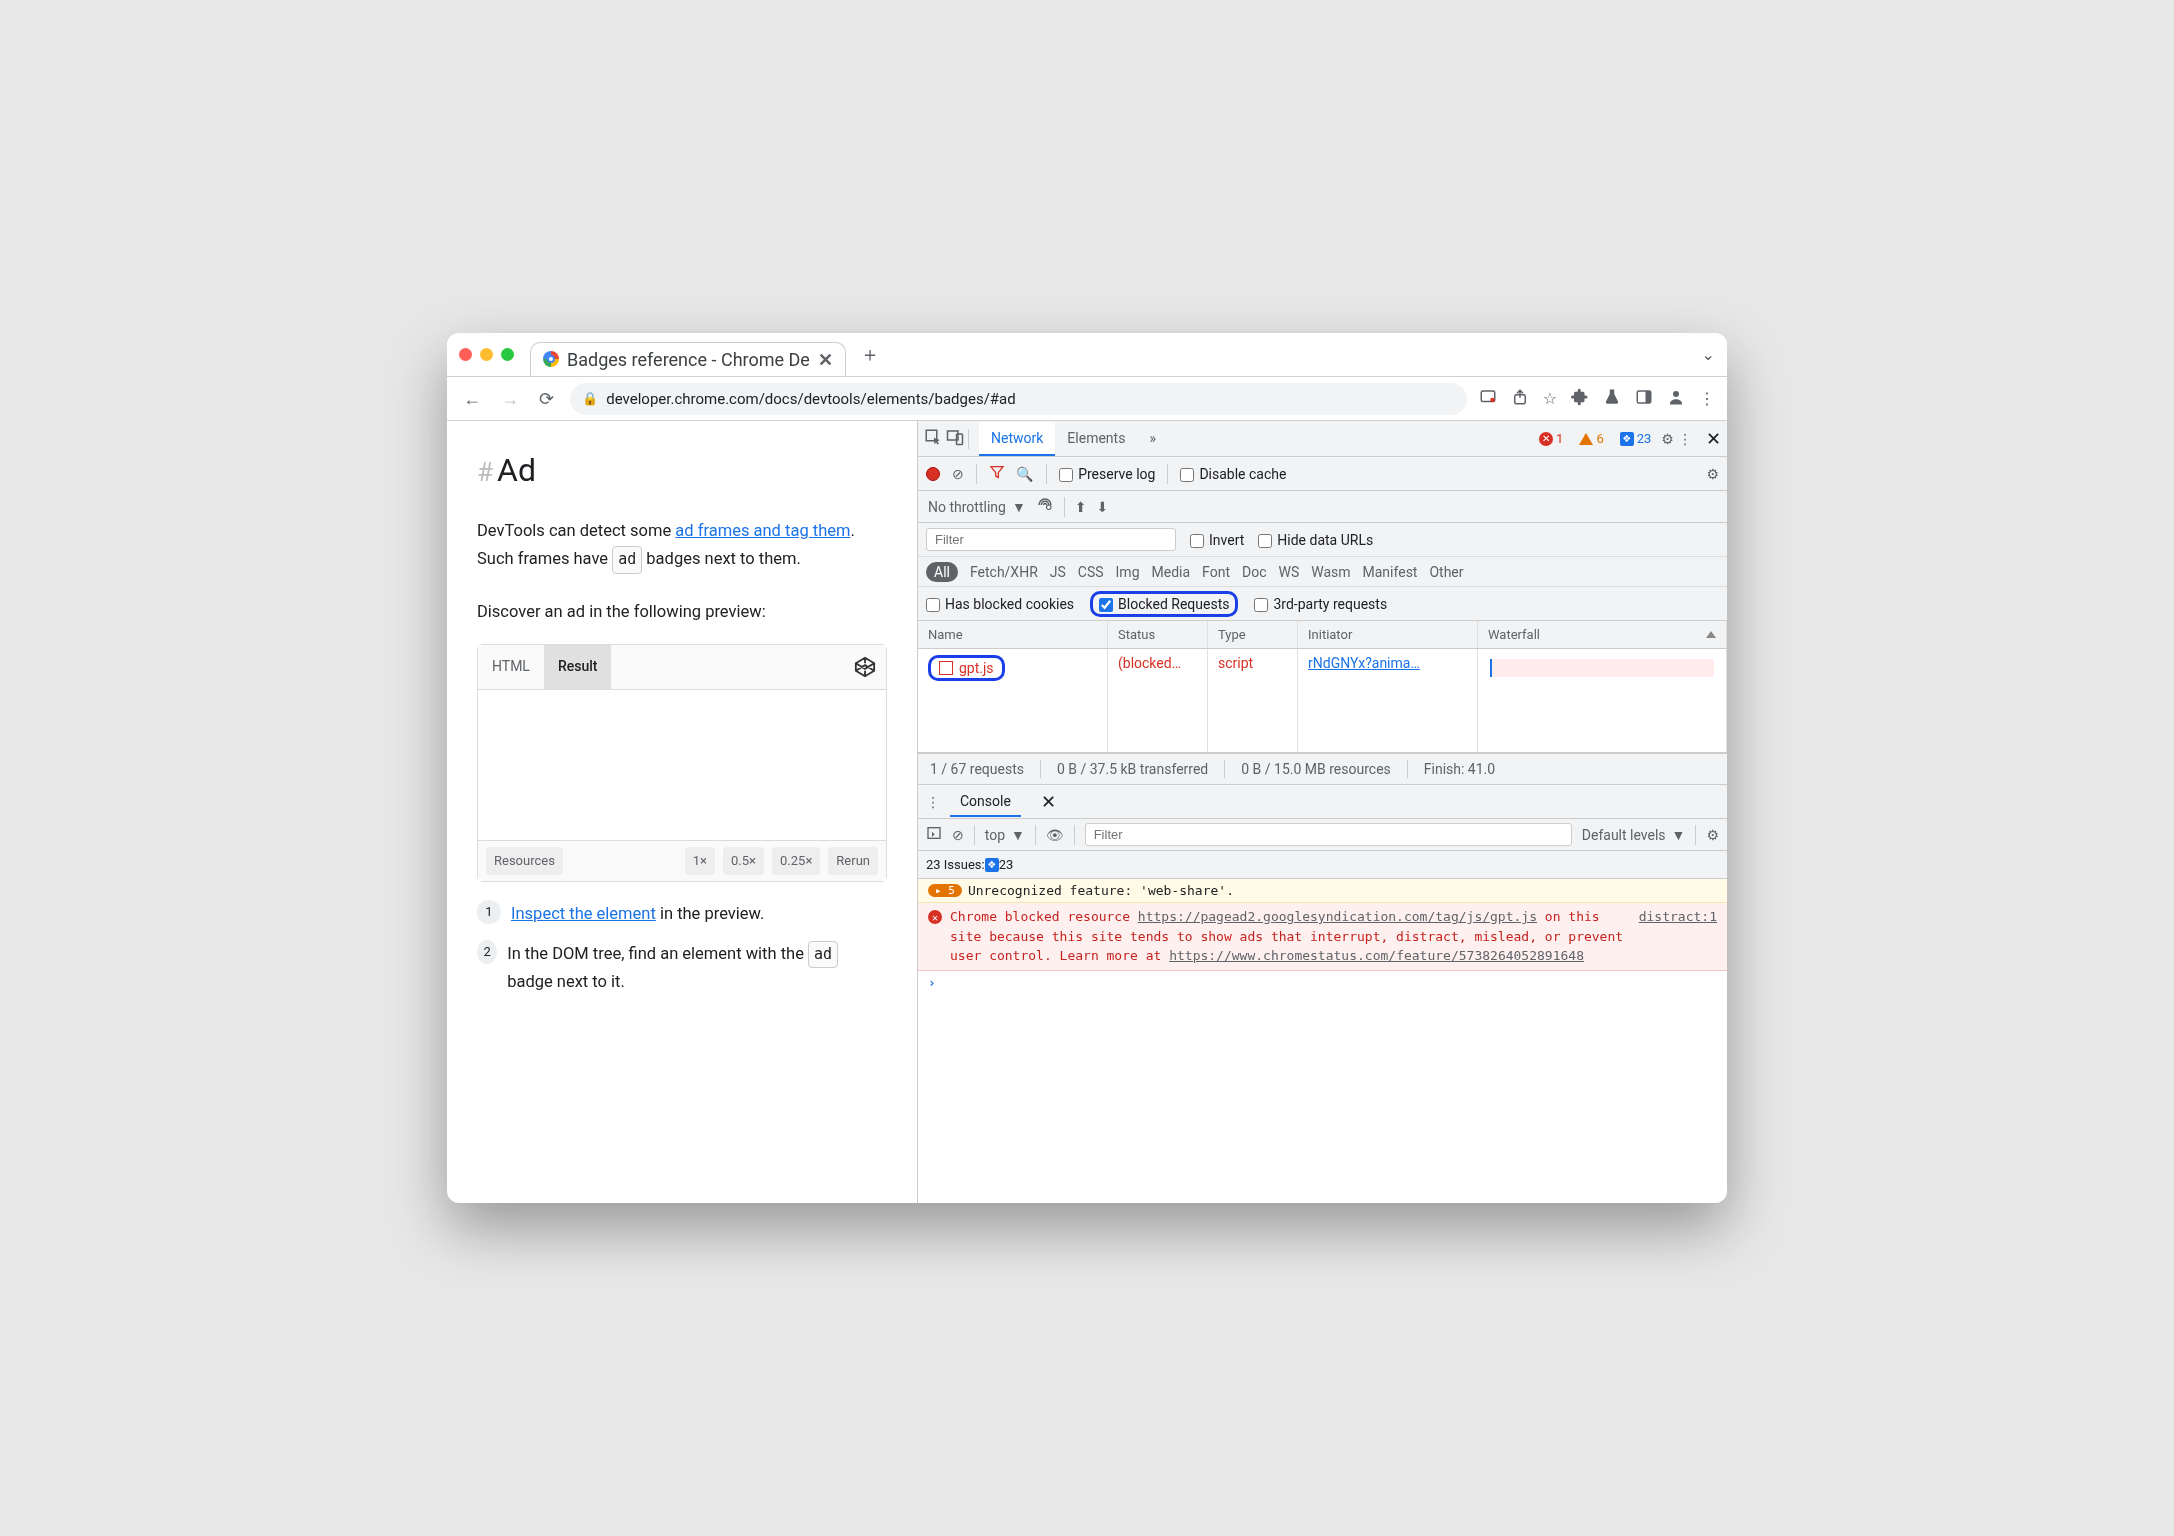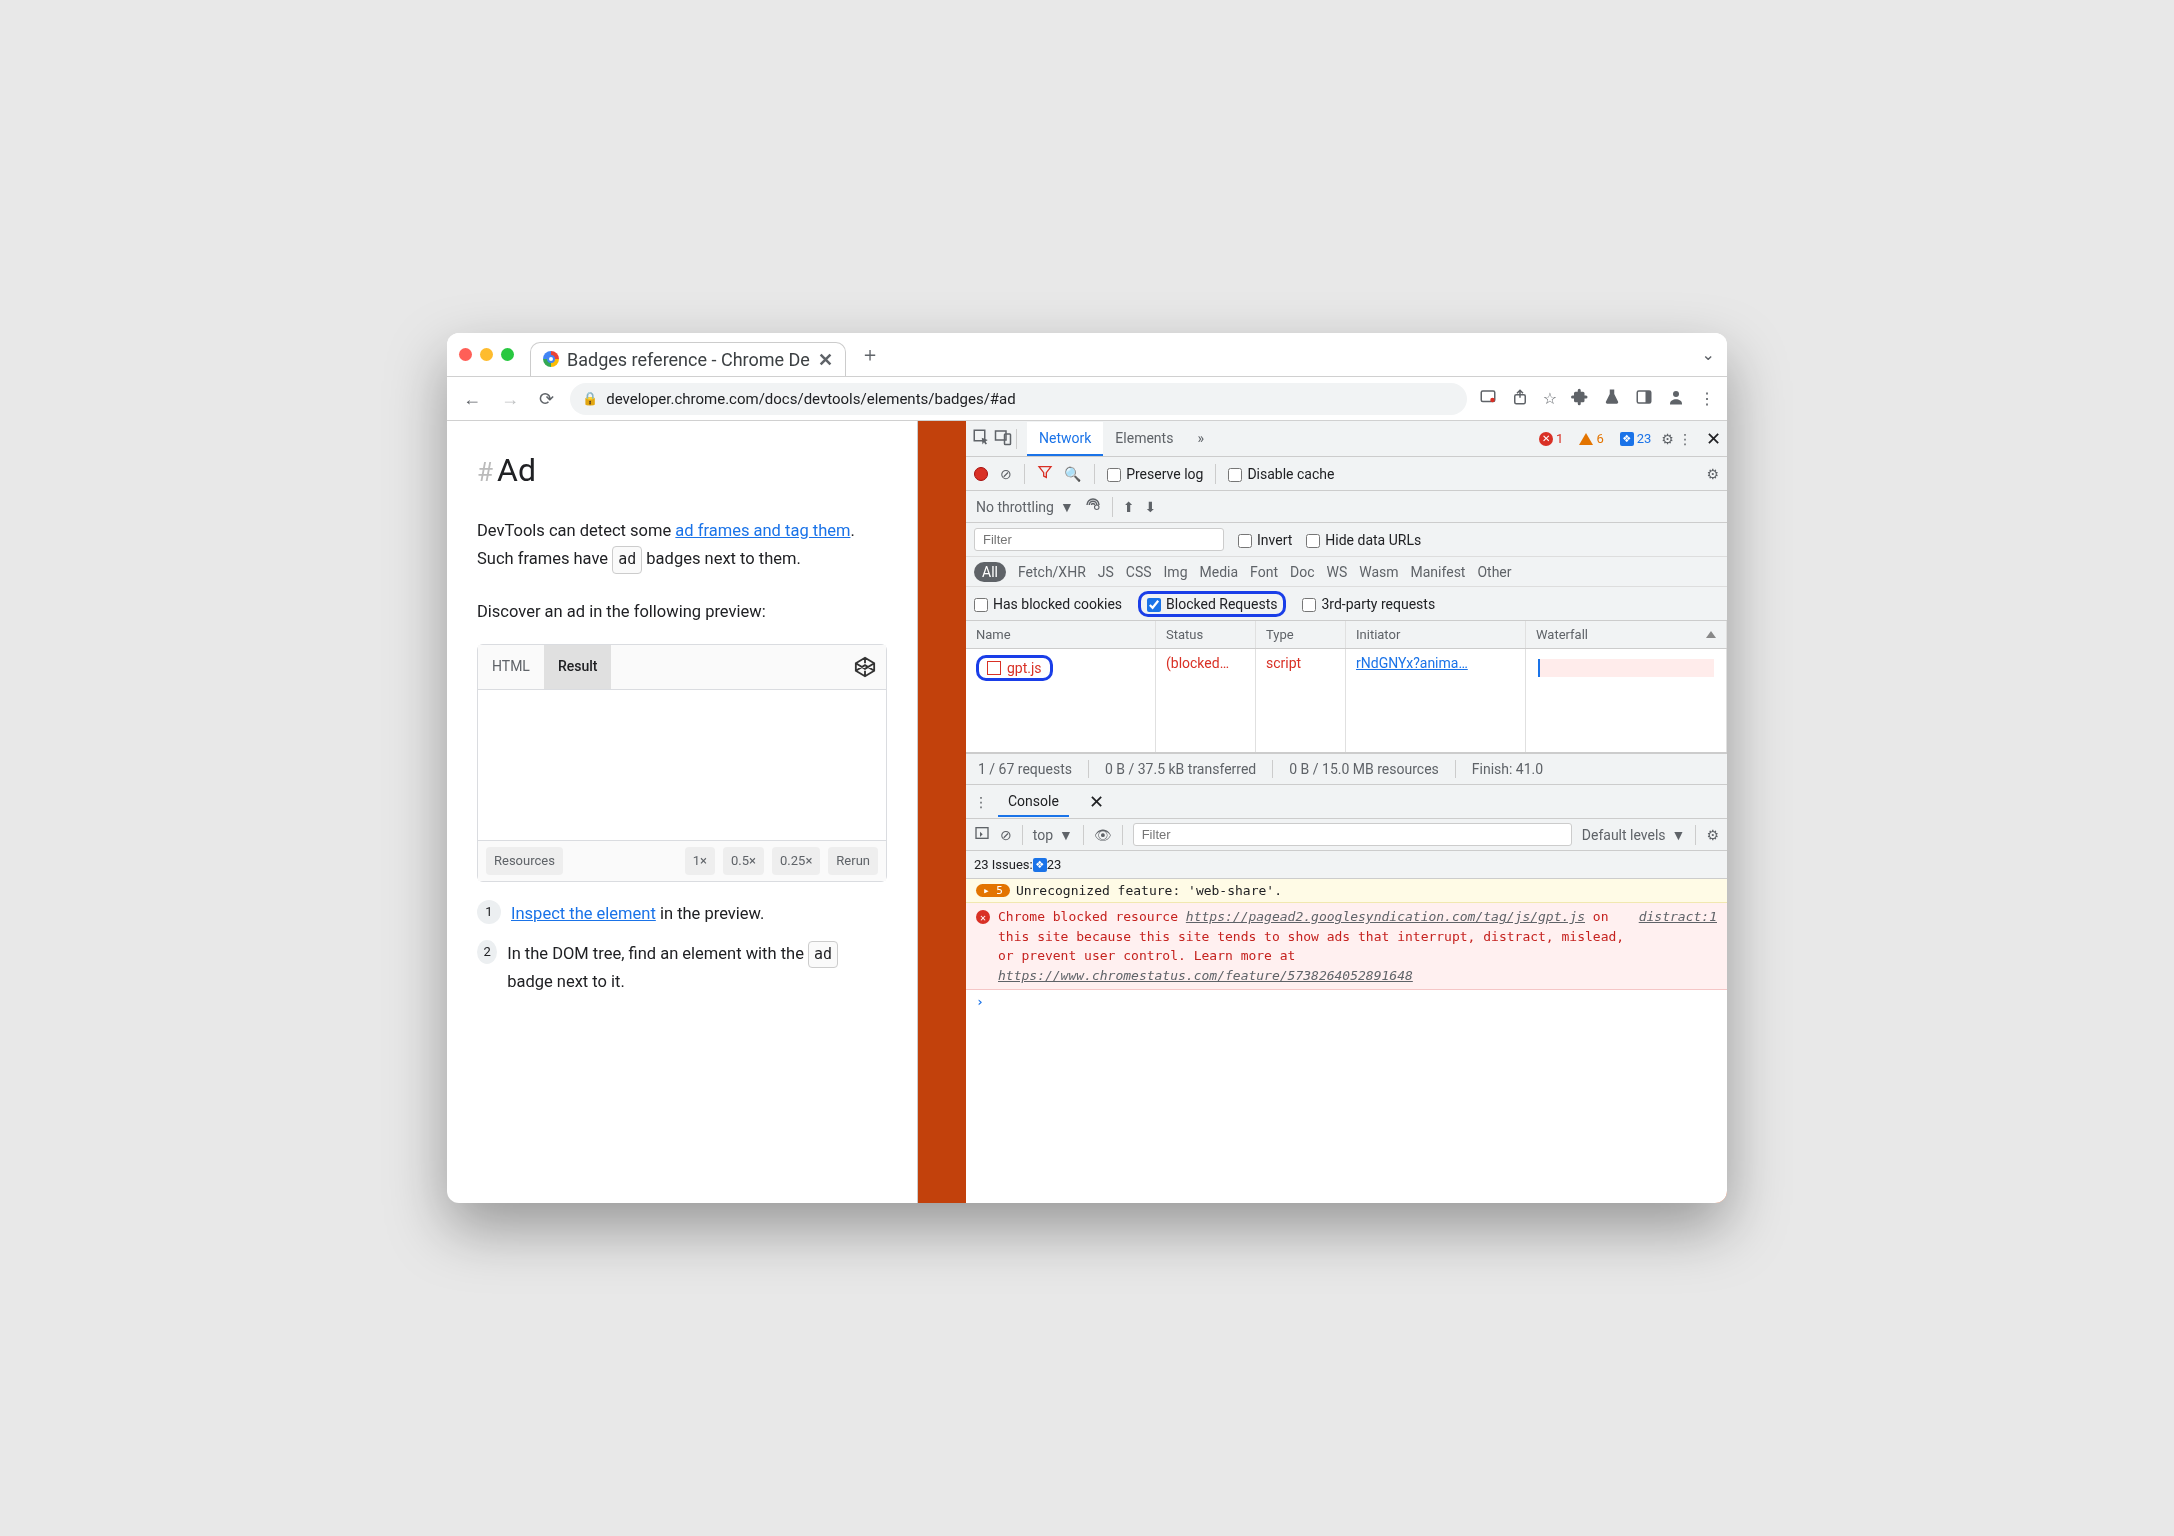--- a/index.html
+++ b/index.html
@@ -33,21 +33,21 @@
 .preview { border: 1px solid #dadce0; border-radius: 6px; margin: 18px 0; }
 .preview-tabs { display: flex; align-items: center; background: #fafafa; border-bottom: 1px solid #dadce0; }
 .ptab { padding: 10px 14px; font-size: 14px; color: #5f6368; cursor: pointer; }
 .ptab.active { background: #e0e0e0; color: #202124; font-weight: 500; }
 .preview-body { height: 150px; background: #fff; }
 .preview-footer { display: flex; align-items: center; gap: 8px; padding: 6px 8px; border-top: 1px solid #dadce0; font-size: 13px; color: #5f6368; background: #fafafa; }
 .pfbtn { background: #eee; border-radius: 4px; padding: 3px 8px; cursor: pointer; }
 .codepen { margin-left: auto; width: 22px; height: 22px; color: #333; }
 .numcircle { display: inline-flex; width: 24px; height: 24px; border-radius: 50%; background: #eceff1; align-items: center; justify-content: center; font-size: 13px; margin-right: 10px; }
 
-.devtools { flex: 1; display: flex; flex-direction: column; border-left: 1px solid #ccc; background: #c2410c; font-size: 14px; color: #202124; padding-left: 48px; }
+.devtools { flex: 1; display: flex; flex-direction: column; border-left: 1px solid #ccc; background: #f0abfc; font-size: 14px; color: #202124; }
 .dt-header { display: flex; align-items: center; background: #f1f3f4; border-bottom: 1px solid #ccc; height: 36px; padding: 0 6px; gap: 4px; }
 .dt-header .tabs { display: flex; margin-left: 6px; }
 .dt-tab { padding: 8px 12px; cursor: pointer; color: #5f6368; }
 .dt-tab.active { color: #1a73e8; border-bottom: 2px solid #1a73e8; background: #fff; }
 .dt-spacer { flex: 1; }
 .pill-err, .pill-warn, .pill-info { display: flex; align-items: center; gap: 3px; font-size: 13px; padding: 1px 6px; border-radius: 4px; }
 .pill-err { color: #d93025; } .pill-warn { color: #e37400; } .pill-info { color: #1a73e8; }
 .erricon { width: 14px; height: 14px; border-radius: 50%; background: #d93025; color: #fff; font-size: 10px; display: inline-flex; align-items: center; justify-content: center; }
 .warnicon { width: 0; height: 0; border-left: 7px solid transparent; border-right: 7px solid transparent; border-bottom: 12px solid #e37400; display: inline-block; position: relative; }
 .infoicon { width: 14px; height: 14px; border-radius: 2px; background: #1a73e8; color: #fff; font-size: 10px; display: inline-flex; align-items: center; justify-content: center; }
@@ -89,21 +89,21 @@
 .console-header { display: flex; align-items: center; height: 34px; padding: 0 8px; background: #f1f3f4; border-bottom: 1px solid #ccc; gap: 10px; }
 .console-tab { color: #202124; padding: 6px 10px; border-bottom: 2px solid #1a73e8; }
 .console-toolbar { display: flex; align-items: center; height: 32px; padding: 0 8px; gap: 10px; border-bottom: 1px solid #ccc; background: #f1f3f4; color: #5f6368; }
 .console-filter { flex: 1; border: 1px solid #ccc; background: #fff; padding: 3px 8px; font-size: 13px; border-radius: 3px; }
 .issues-bar { display: flex; align-items: center; height: 28px; padding: 0 8px; gap: 0; background: #f1f3f4; border-bottom: 1px solid #ccc; font-size: 13px; }
 .console-body { flex: 1; background: #fff; font-family: Menlo, Consolas, monospace; font-size: 13px; overflow: auto; }
 .warn-row { background: #fffbe6; border-bottom: 1px solid #f1e8b0; padding: 4px 10px; display: flex; align-items: center; gap: 6px; }
 .warn-row .expand { background: #e37400; color: #fff; border-radius: 9px; padding: 0 7px; font-size: 11px; }
 .err-row { background: #fff0f0; border-bottom: 1px solid #f5c6c6; padding: 4px 10px; display: flex; gap: 8px; color: #c5221f; line-height: 1.5; }
 .err-row .erricon { flex-shrink: 0; margin-top: 3px; }
-.err-row a { color: #5f6368; text-decoration: underline; font-style: italic; }
+.err-row a { color: #5f6368; text-decoration: underline; }
 .err-row .src { color: #5f6368; margin-left: auto; text-decoration: underline; white-space: nowrap; }
 .prompt { padding: 4px 10px; color: #1a73e8; font-weight: bold; }
 .gearicon { margin-left: auto; cursor: pointer; }
 .closeicon { cursor: pointer; margin-left: 10px; font-size: 18px; }
 .wf-bar-area { flex: 1; height: 18px; background: #ffeceb; margin: 0 2px; border-left: 2px solid #1a73e8; position: relative; }
 .sort-tri { width: 0; height: 0; border-left: 5px solid transparent; border-right: 5px solid transparent; border-bottom: 7px solid #888; }
 </style>
 </head>
 <body>
 

